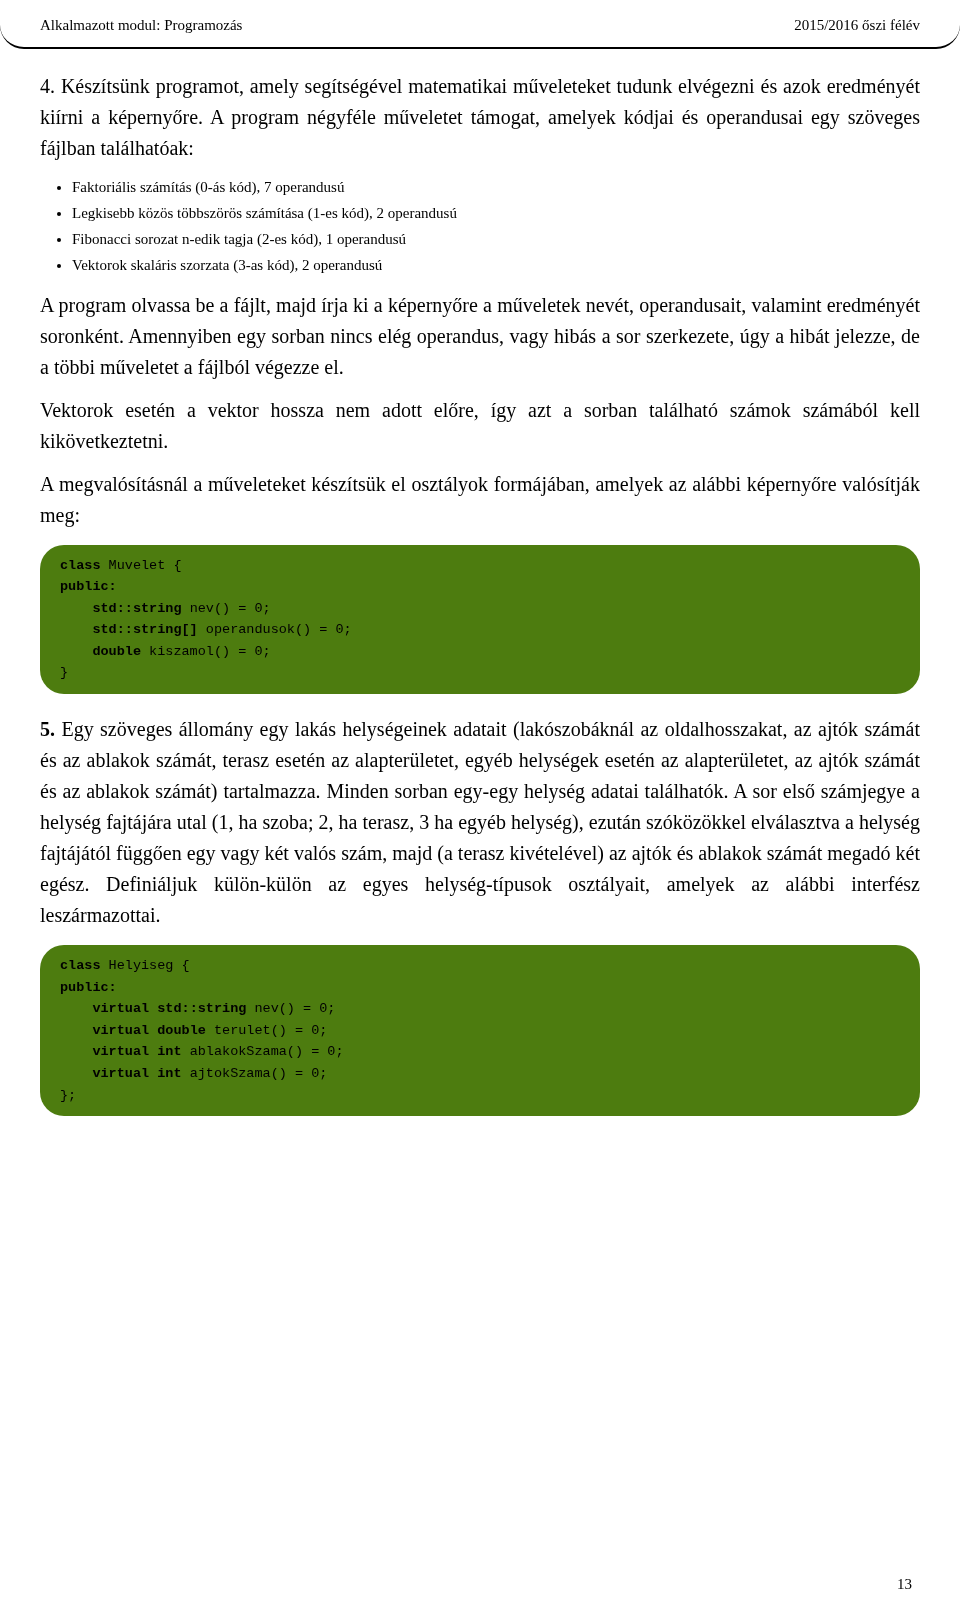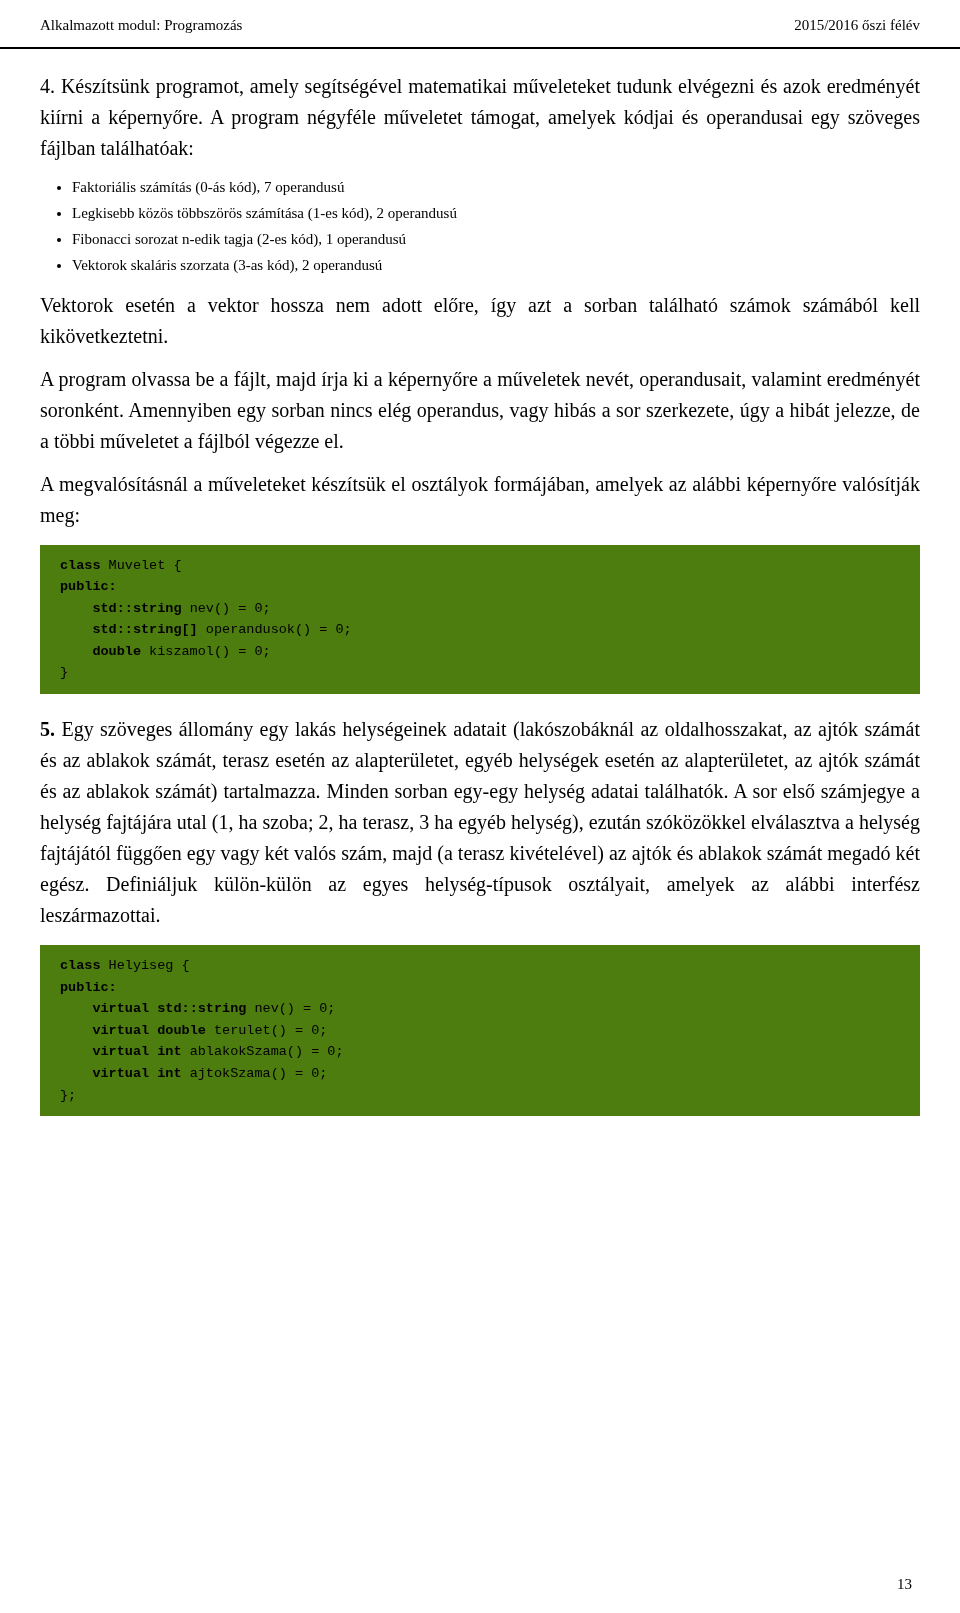--- a/index.html
+++ b/index.html
@@ -1,15 +1,15 @@
 <!DOCTYPE html>
 <html><head>
   <meta charset="utf-8">
   <style>
-    * { box-sizing: border-box; margin: 0; padding: 0; }
+    * { box-sizing: border-box; margin: 0; padding: 0; border-radius: 24px; }
 
     body {
       font-family: 'Times New Roman', Times, serif;
       font-size: 15px;
       line-height: 1.5;
       color: #000;
       background: #fff;
       width: 960px;
       min-height: 1613px;
     }
@@ -103,23 +103,23 @@
         <span>4. Készítsünk programot, amely segítségével matematikai műveleteket tudunk elvégezni és azok eredményét kiírni a képernyőre. A program négyféle műveletet támogat, amelyek kódjai és operandusai egy szöveges fájlban találhatóak:</span>
       </p>
 
       <ul>
         <li>Faktoriális számítás (0-ás kód), 7 operandusú</li>
         <li>Legkisebb közös többszörös számítása (1-es kód), 2 operandusú</li>
         <li>Fibonacci sorozat n-edik tagja (2-es kód), 1 operandusú</li>
         <li>Vektorok skaláris szorzata (3-as kód), 2 operandusú</li>
       </ul>
 
+      <p>A program olvassa be a fájlt, majd írja ki a képernyőre a műveletek nevét, operandusait, valamint eredményét soronként. Amennyiben egy sorban nincs elég operandus, vagy hibás a sor szerkezete, úgy a hibát jelezze, de a többi műveletet a fájlból végezze el.</p>
+
       <p>Vektorok esetén a vektor hossza nem adott előre, így azt a sorban található számok számából kell kikövetkeztetni.</p>
-
-      <p>A program olvassa be a fájlt, majd írja ki a képernyőre a műveletek nevét, operandusait, valamint eredményét soronként. Amennyiben egy sorban nincs elég operandus, vagy hibás a sor szerkezete, úgy a hibát jelezze, de a többi műveletet a fájlból végezze el.</p>
 
       <p>A megvalósításnál a műveleteket készítsük el osztályok formájában, amelyek az alábbi képernyőre valósítják meg:</p>
 
       <div class="code-block"><span class="kw">class</span> Muvelet {
 <span class="kw">public:</span>
     <span class="kw">std::string</span> nev() = 0;
     <span class="kw">std::string[]</span> operandusok() = 0;
     <span class="kw">double</span> kiszamol() = 0;
 }</div>
     </div>

